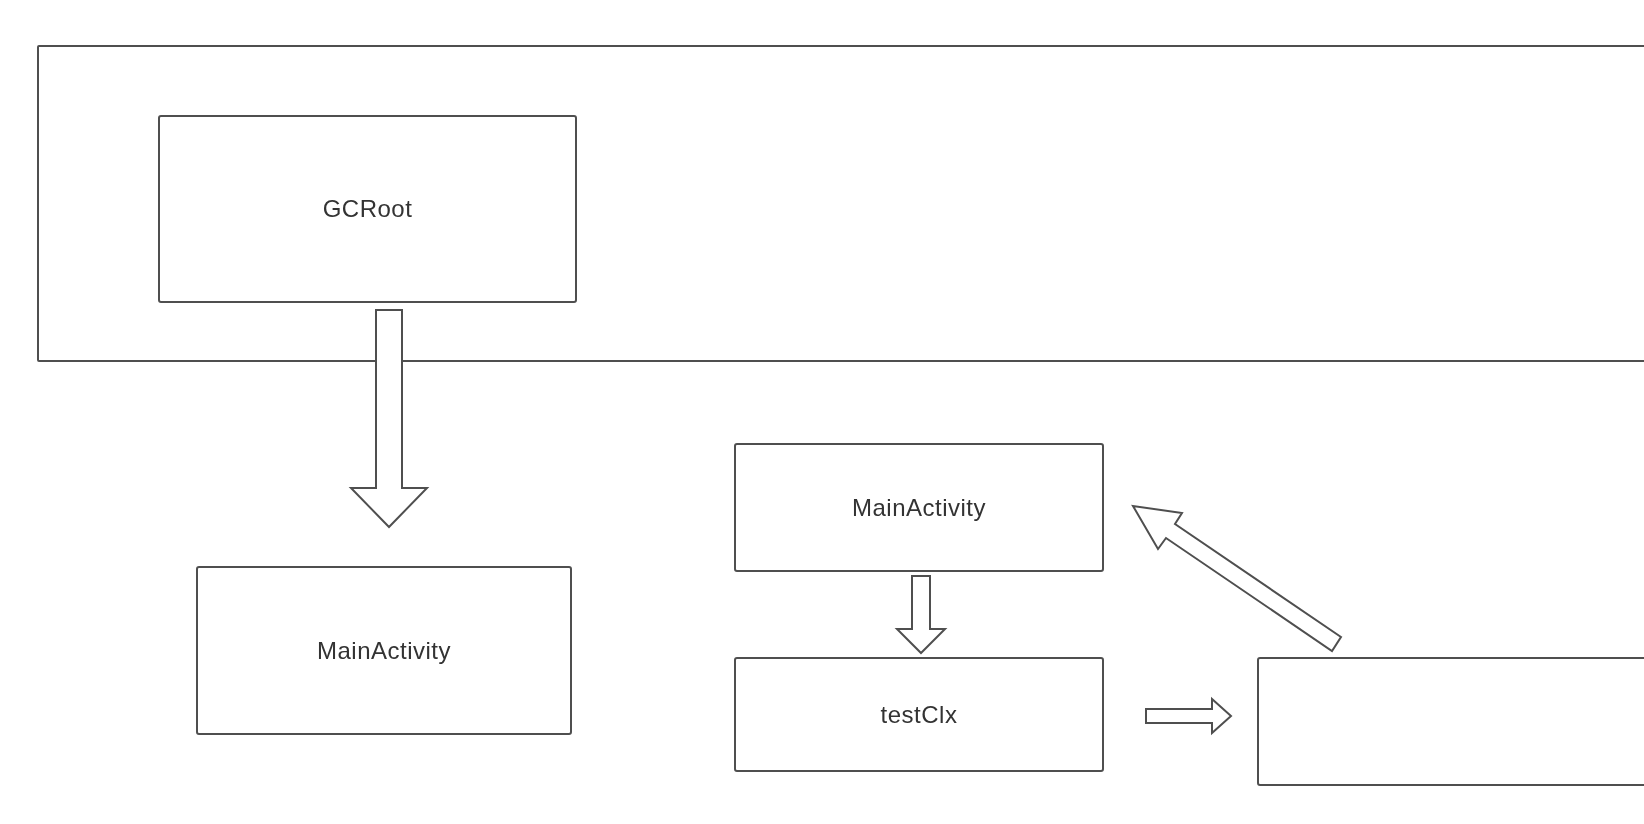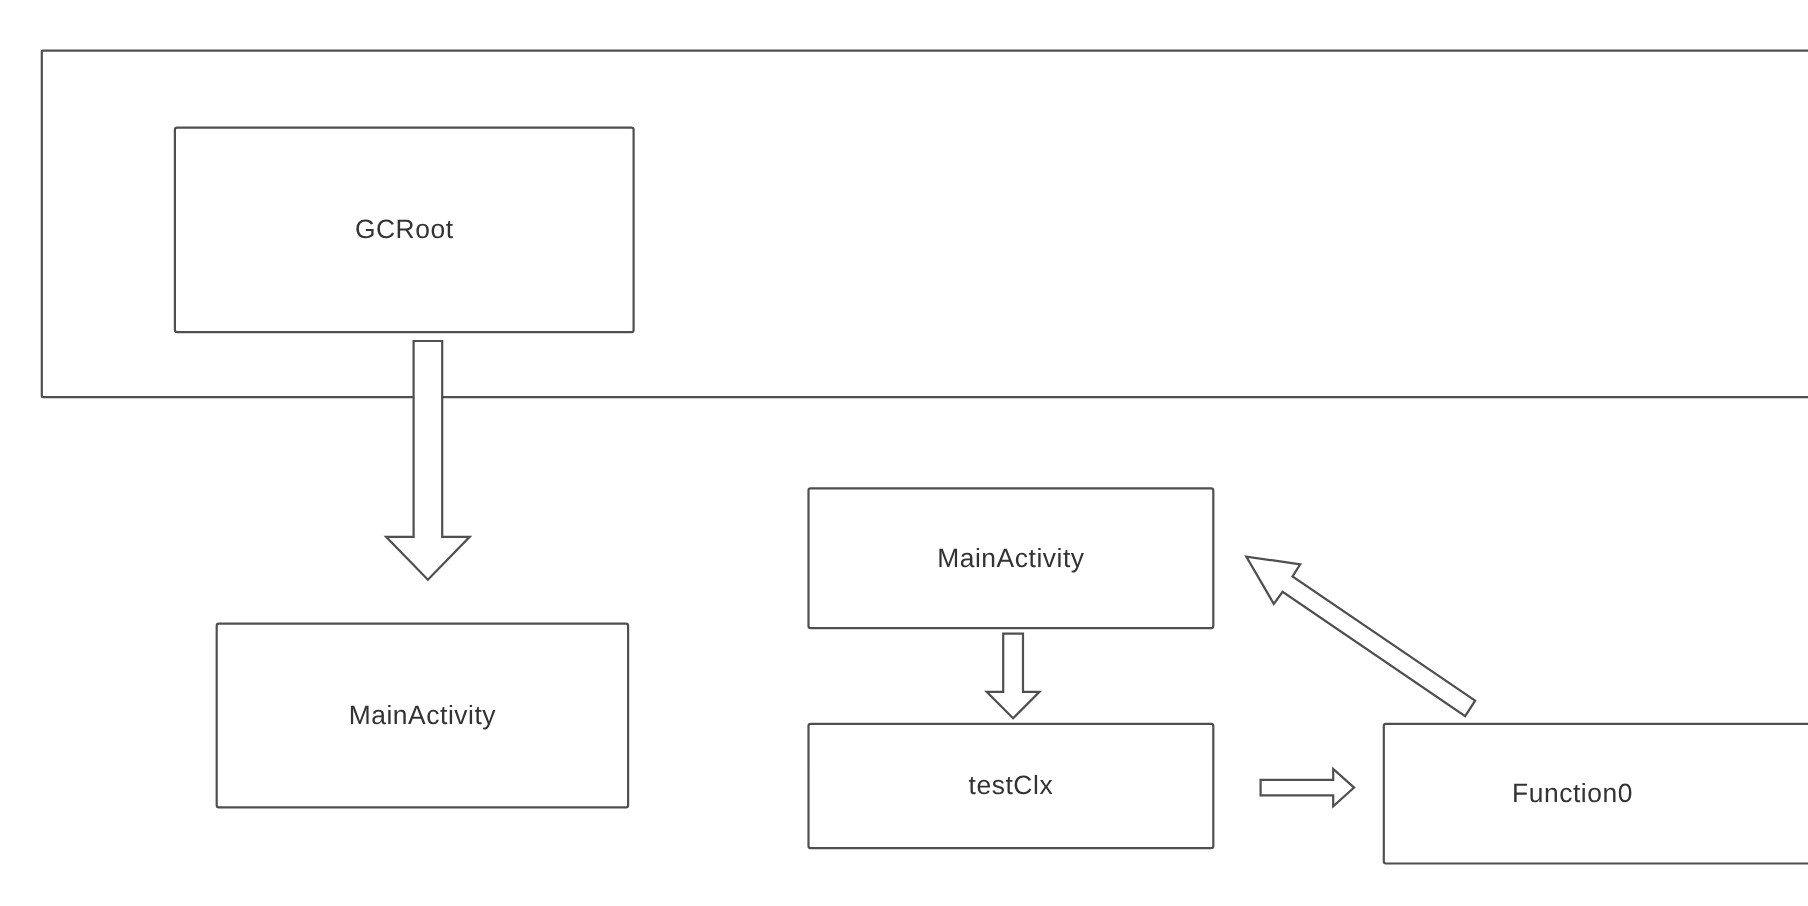--- a/index.html
+++ b/index.html
@@ -107,23 +107,20 @@
 
   <div class="box" id="testactivity-box">
     <span class="box-label">MainActivity</span>
   </div>
 
   <div class="box" id="testclx-box">
     <span class="box-label">testClx</span>
   </div>
 
   <div class="box" id="function0-box"></div>
-  <div id="function0-label">
-    <span class="box-label">Function0</span>
-  </div>
 
   <svg class="arrow-layer" width="1644" height="824" viewBox="0 0 1644 824">
     <polygon points="376,310 402,310 402,488 427,488 389,527 351,488 376,488"></polygon>
     <polygon points="912,576 930,576 930,629 945,629 921,653 897,629 912,629"></polygon>
     <polygon points="1146,709 1212,709 1212,699 1231,716 1212,733 1212,723 1146,723"></polygon>
     <polygon points="1341,637 1175,524 1182,513 1133,506 1158,549 1166,538 1332,651"></polygon>
   </svg>
 
 
 </div>

